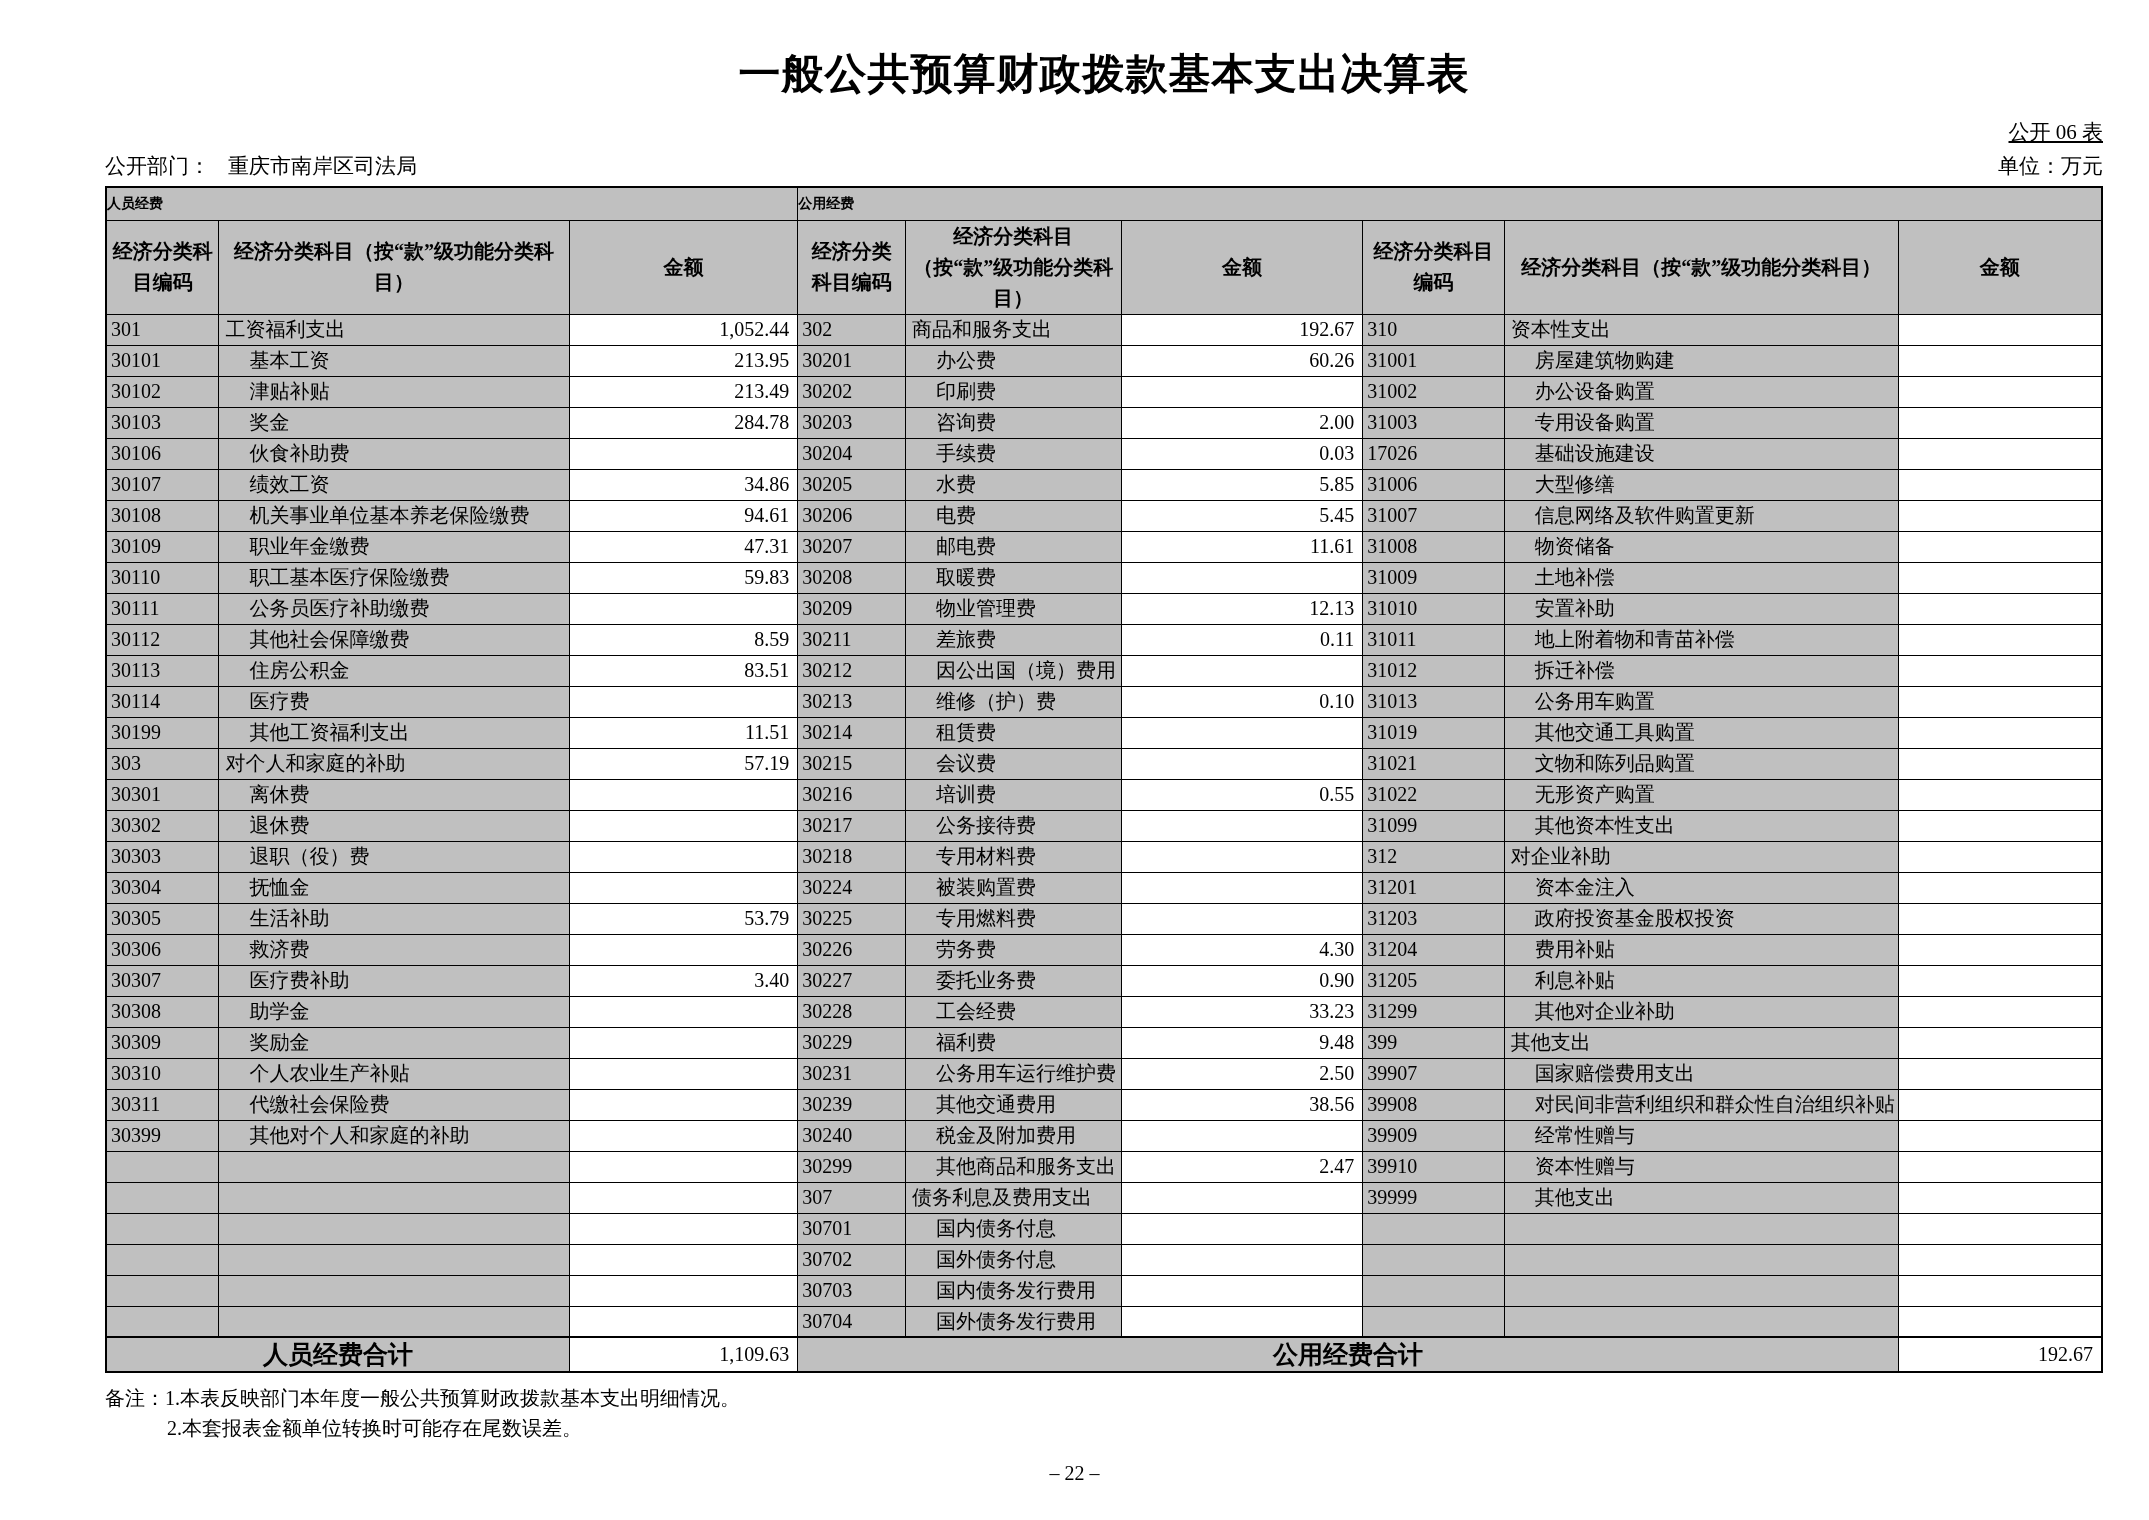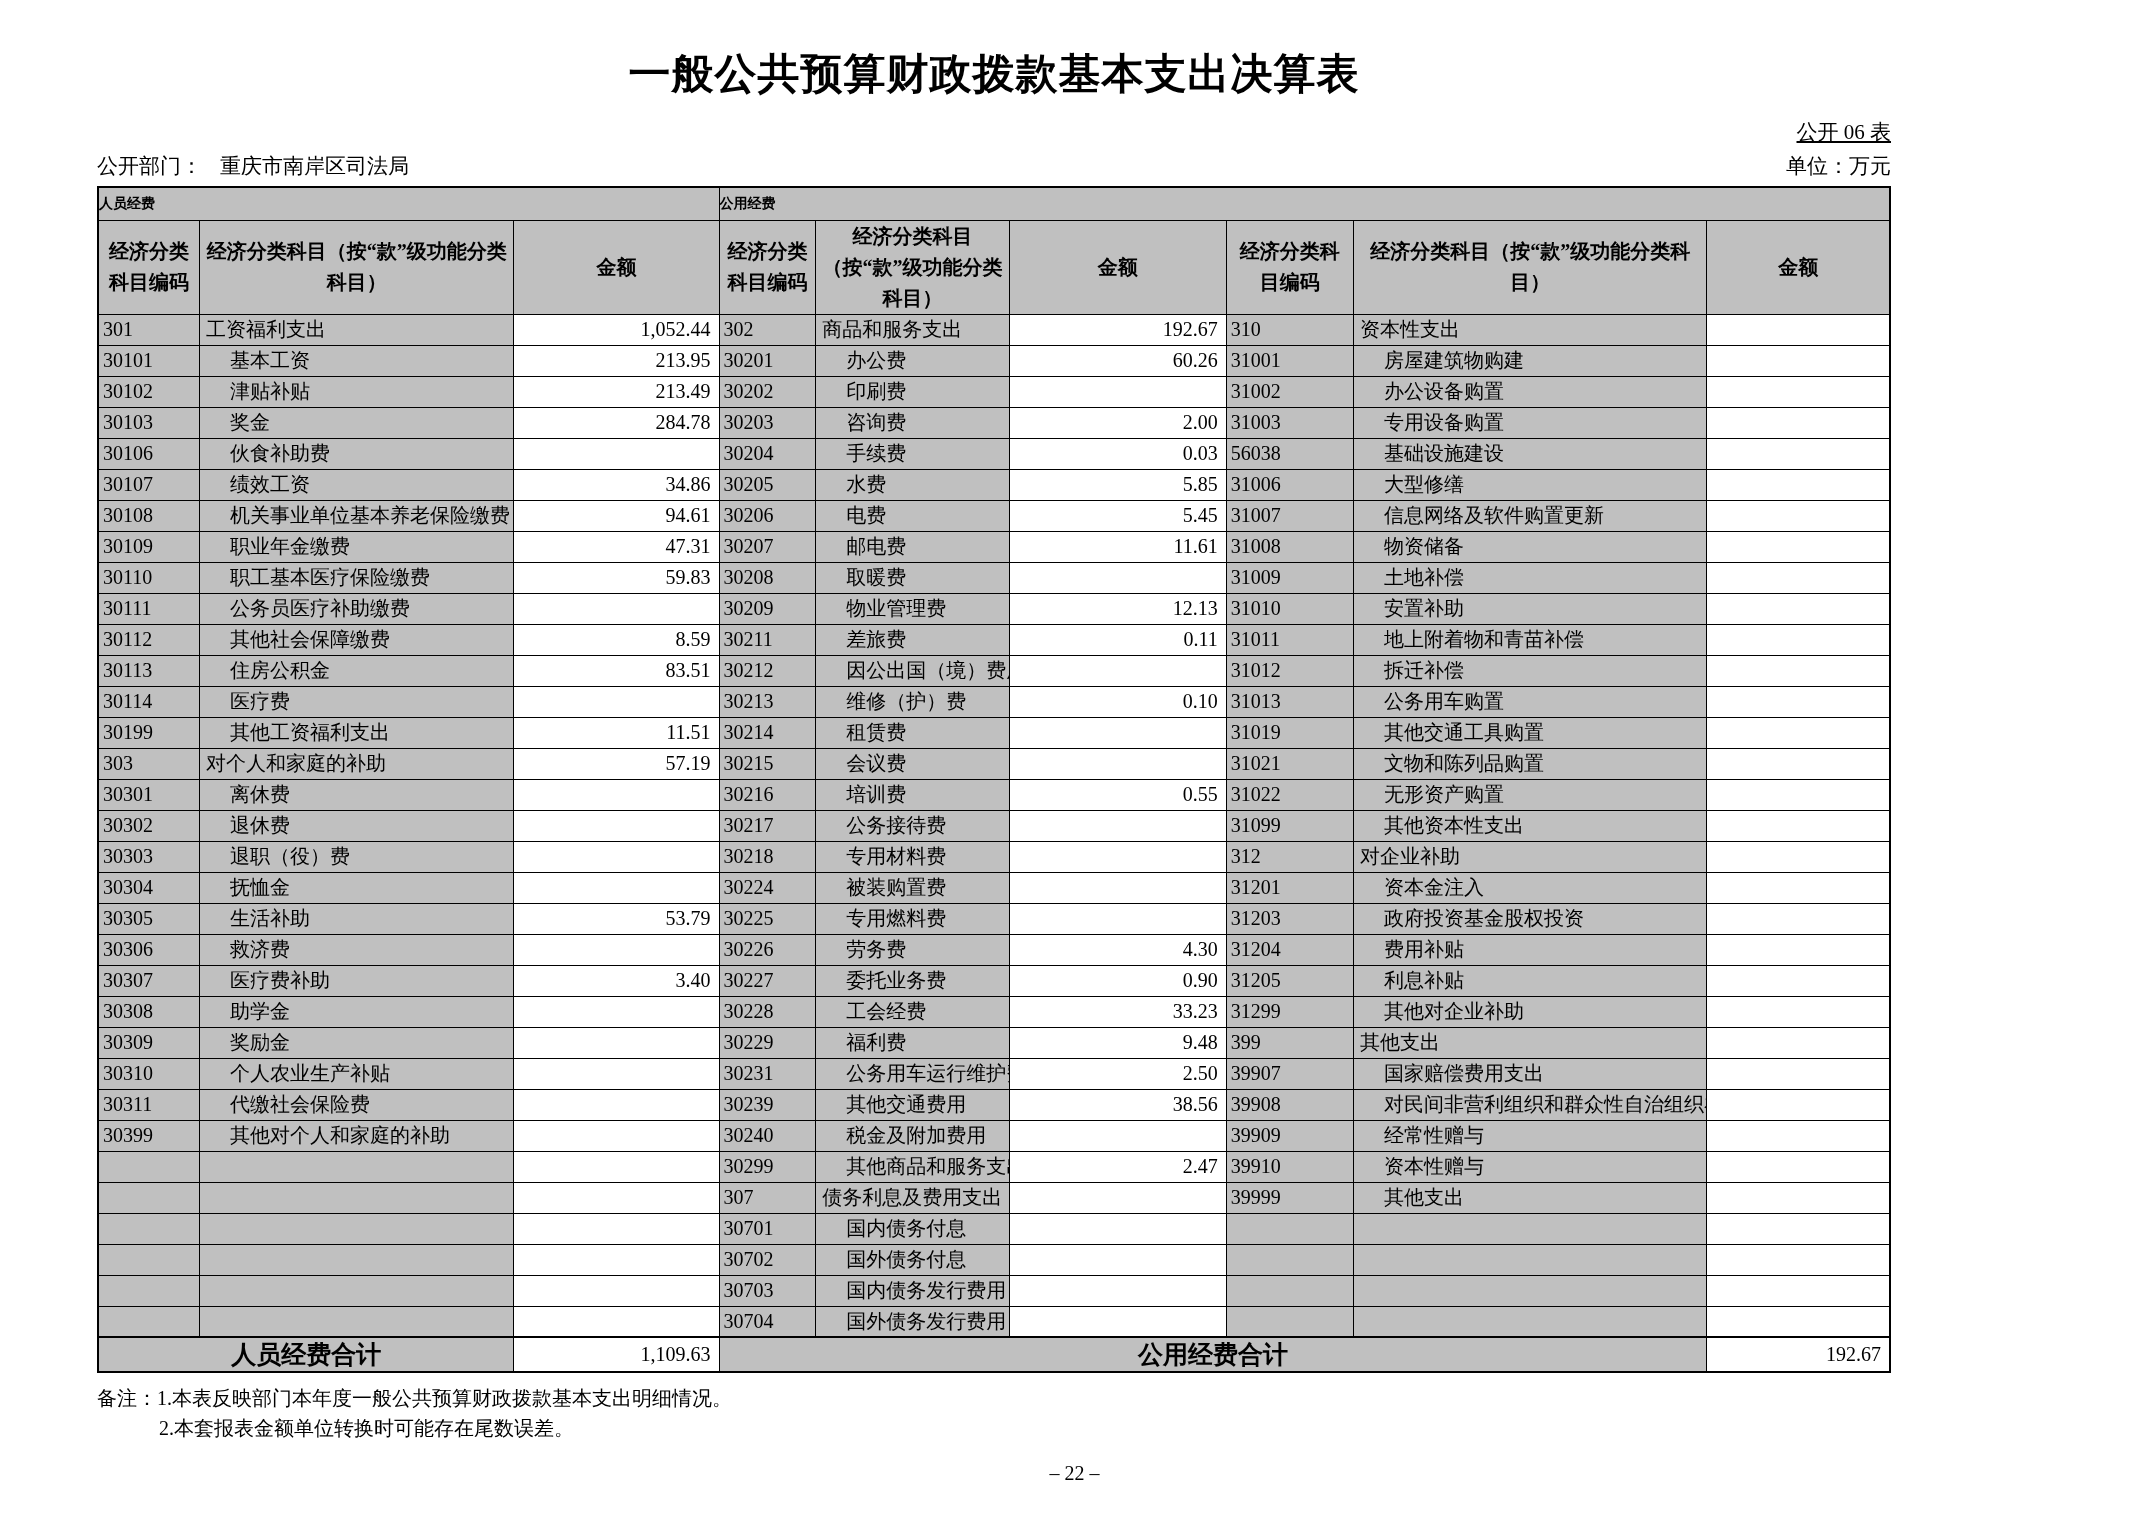--- a/index.html
+++ b/index.html
@@ -3,21 +3,21 @@
 <meta charset="utf-8">
 <style>
   * { box-sizing: border-box; }
   html, body { margin: 0; padding: 0; }
   body {
     width: 2149px; height: 1520px;
     background: #ffffff; color: #000;
     font-family: "Liberation Serif", "DejaVu Serif", serif;
     position: relative; overflow: hidden;
   }
-  .sheet { position: absolute; left: 97px; top: 0; width: 1794px; }
+  .sheet { position: absolute; left: 105px; top: 0; width: 1998px; }
   .title { margin-top: 46px; text-align: center; font-size: 42px; font-weight: 700; letter-spacing: 1px; }
   .tableno { margin-top: 16px; text-align: right; font-size: 21px; text-decoration: underline; }
   .metaline { margin-top: 6px; display: flex; justify-content: space-between; align-items: flex-end; font-size: 21px; }
   .dept-label { margin-right: 18px; margin-top: 40px; }
 
   table { margin-top: 6px; width: 100%; border-collapse: collapse; table-layout: fixed; border: 2px solid #000; }
   th, td { border: 1px solid #000; font-size: 20px; font-weight: 400; overflow: hidden; padding: 0; }
   thead .grp th { height: 33px; background: var(--grey); font-weight: 700; font-size: 14px; text-align: left; margin-top: 10px; }
   thead .cols th { height: 92px; background: var(--grey); font-weight: 700; text-align: center; line-height: 1.55; padding: 0 5px; vertical-align: middle; }
   tbody td { height: 31px; vertical-align: middle; }
@@ -123,21 +123,21 @@
           <td class="name sub">专用设备购置</td>
           <td class="amt"></td>
         </tr>
         <tr>
           <td class="code">30106</td>
           <td class="name sub">伙食补助费</td>
           <td class="amt"></td>
           <td class="code">30204</td>
           <td class="name sub">手续费</td>
           <td class="amt">0.03</td>
-          <td class="code">56038</td>
+          <td class="code">17026</td>
           <td class="name sub">基础设施建设</td>
           <td class="amt"></td>
         </tr>
         <tr>
           <td class="code">30107</td>
           <td class="name sub">绩效工资</td>
           <td class="amt">34.86</td>
           <td class="code">30205</td>
           <td class="name sub">水费</td>
           <td class="amt">5.85</td>

